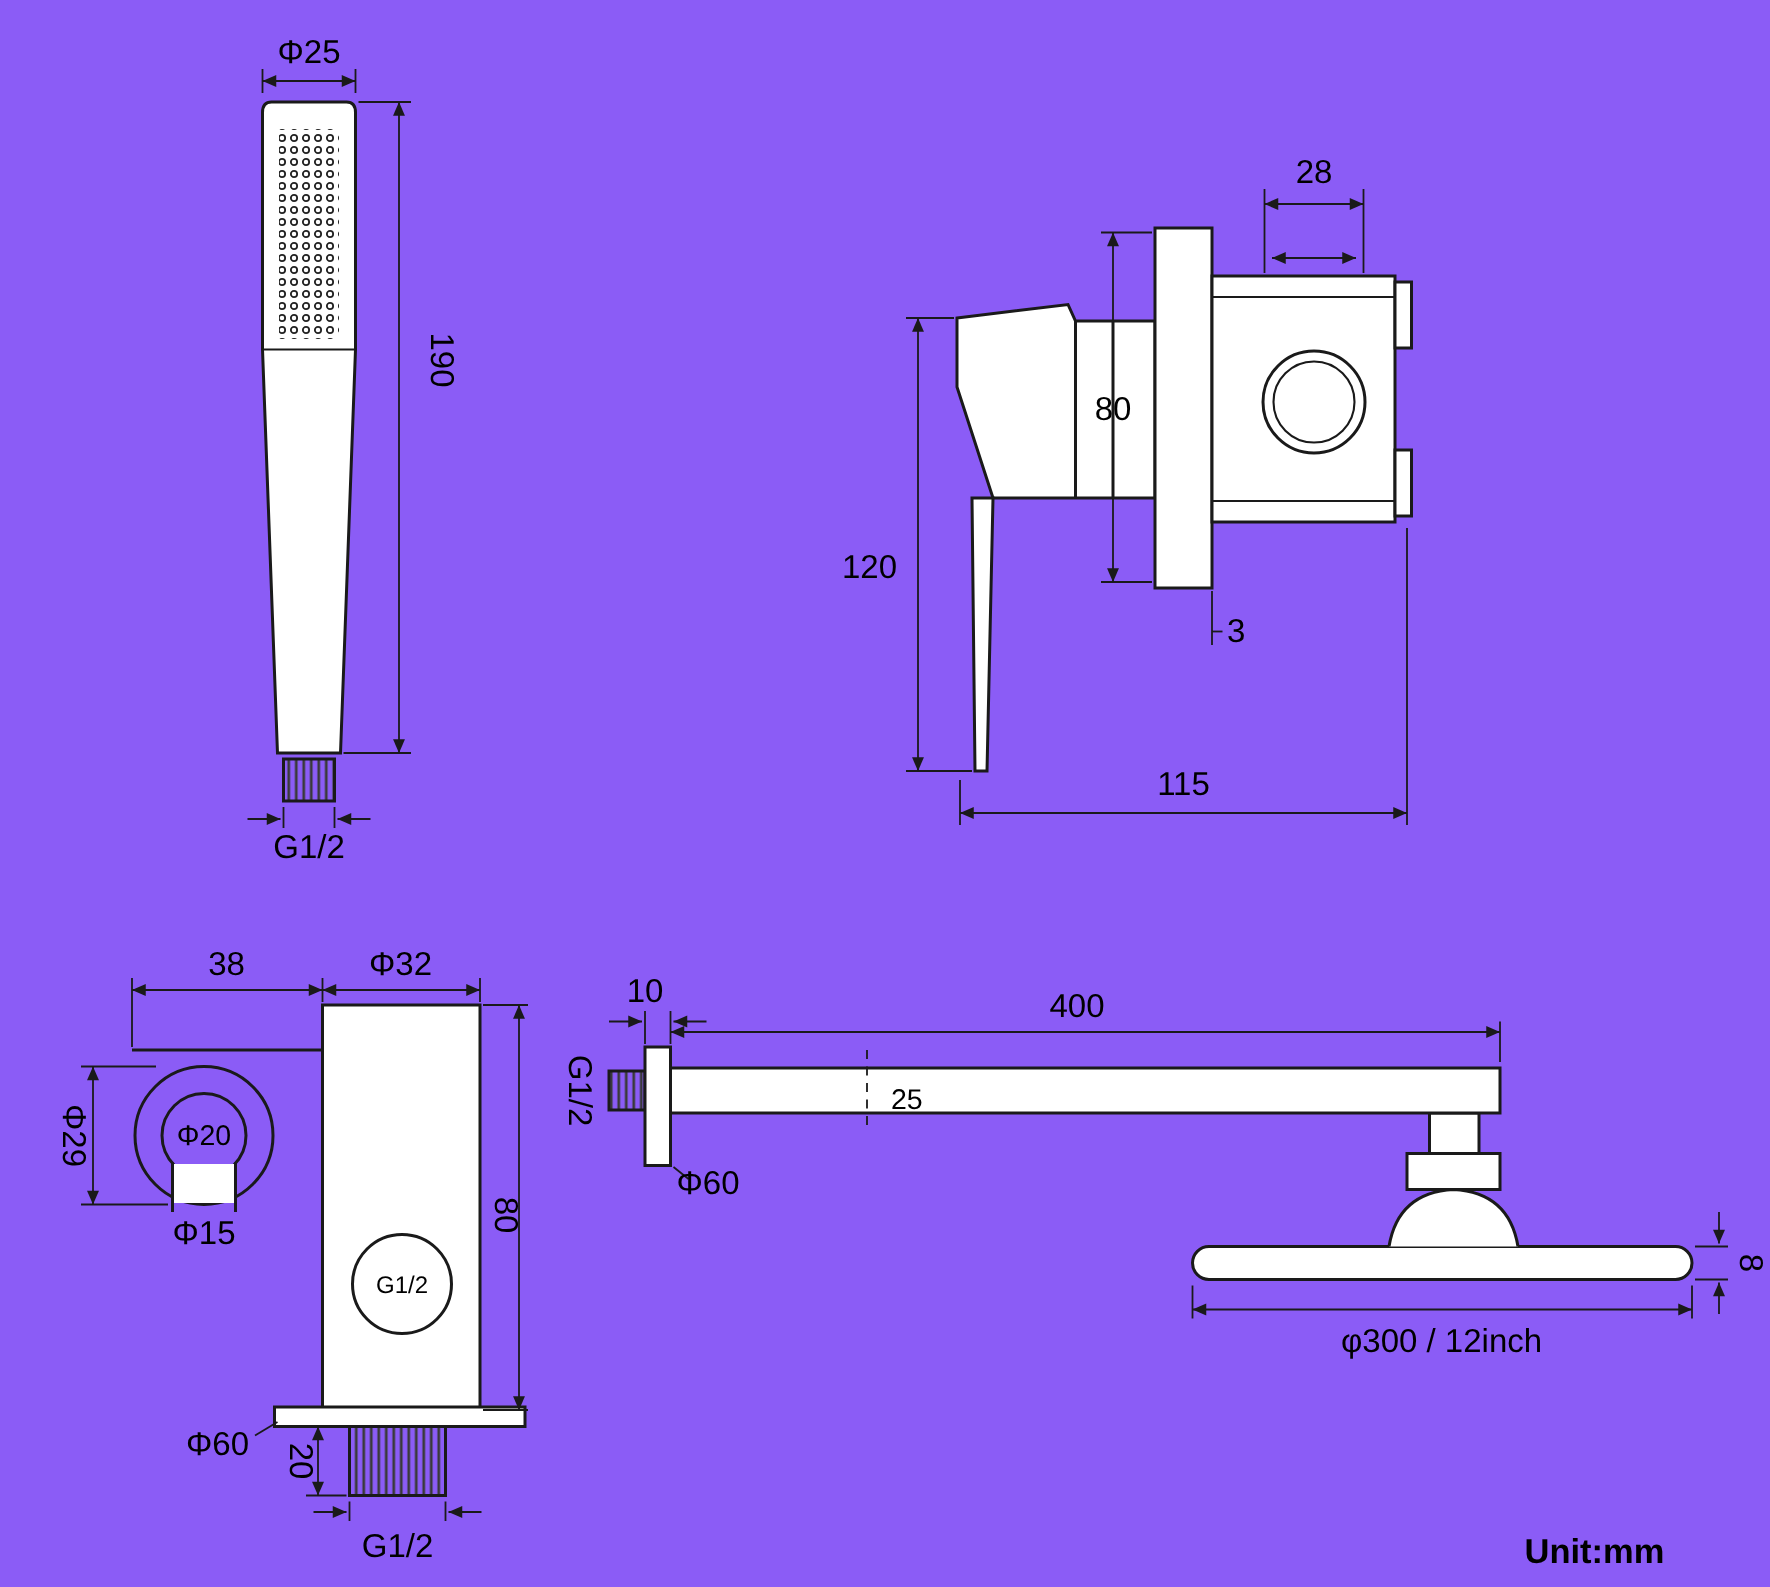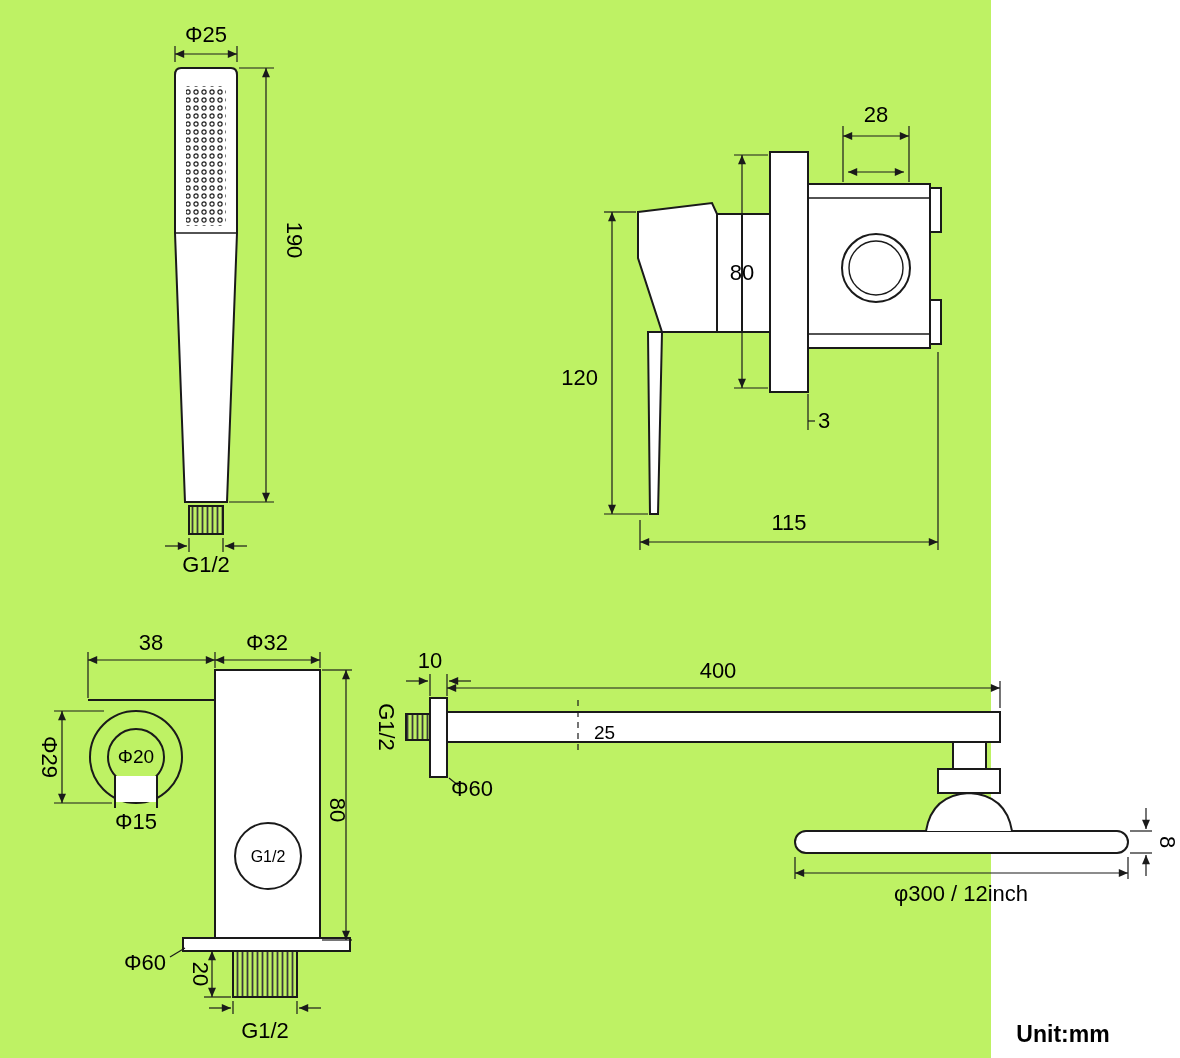--- a/index.html
+++ b/index.html
@@ -1,16 +1,16 @@
 <!DOCTYPE html>
 <html><head>
 <meta charset="utf-8">
 <style>
   html,body{margin:0;padding:0;background:#ffffff;}
-  .page{width:991px;height:1058px;background:#bef264;position:relative;font-family:"Liberation Sans",sans-serif;}
+  .page{width:1180px;height:1058px;background:#8b5cf6;position:relative;font-family:"Liberation Sans",sans-serif;}
   svg{display:block;}
   .outline{fill:#ffffff;stroke:#1a1a1a;stroke-width:2;stroke-linejoin:miter;}
   .nofill{fill:none;stroke:#1a1a1a;stroke-width:2;}
   .thin{fill:none;stroke:#1a1a1a;stroke-width:1.4;}
   .dim{fill:none;stroke:#1a1a1a;stroke-width:1.2;}
   .dash{fill:none;stroke:#1a1a1a;stroke-width:1.2;stroke-dasharray:6 5;}
   text{fill:#000;font-family:"Liberation Sans",sans-serif;font-size:21px;}
   .t-big{font-size:22px;}
   .t-sm{font-size:19px;}
   .t-circle{font-size:16px;}

